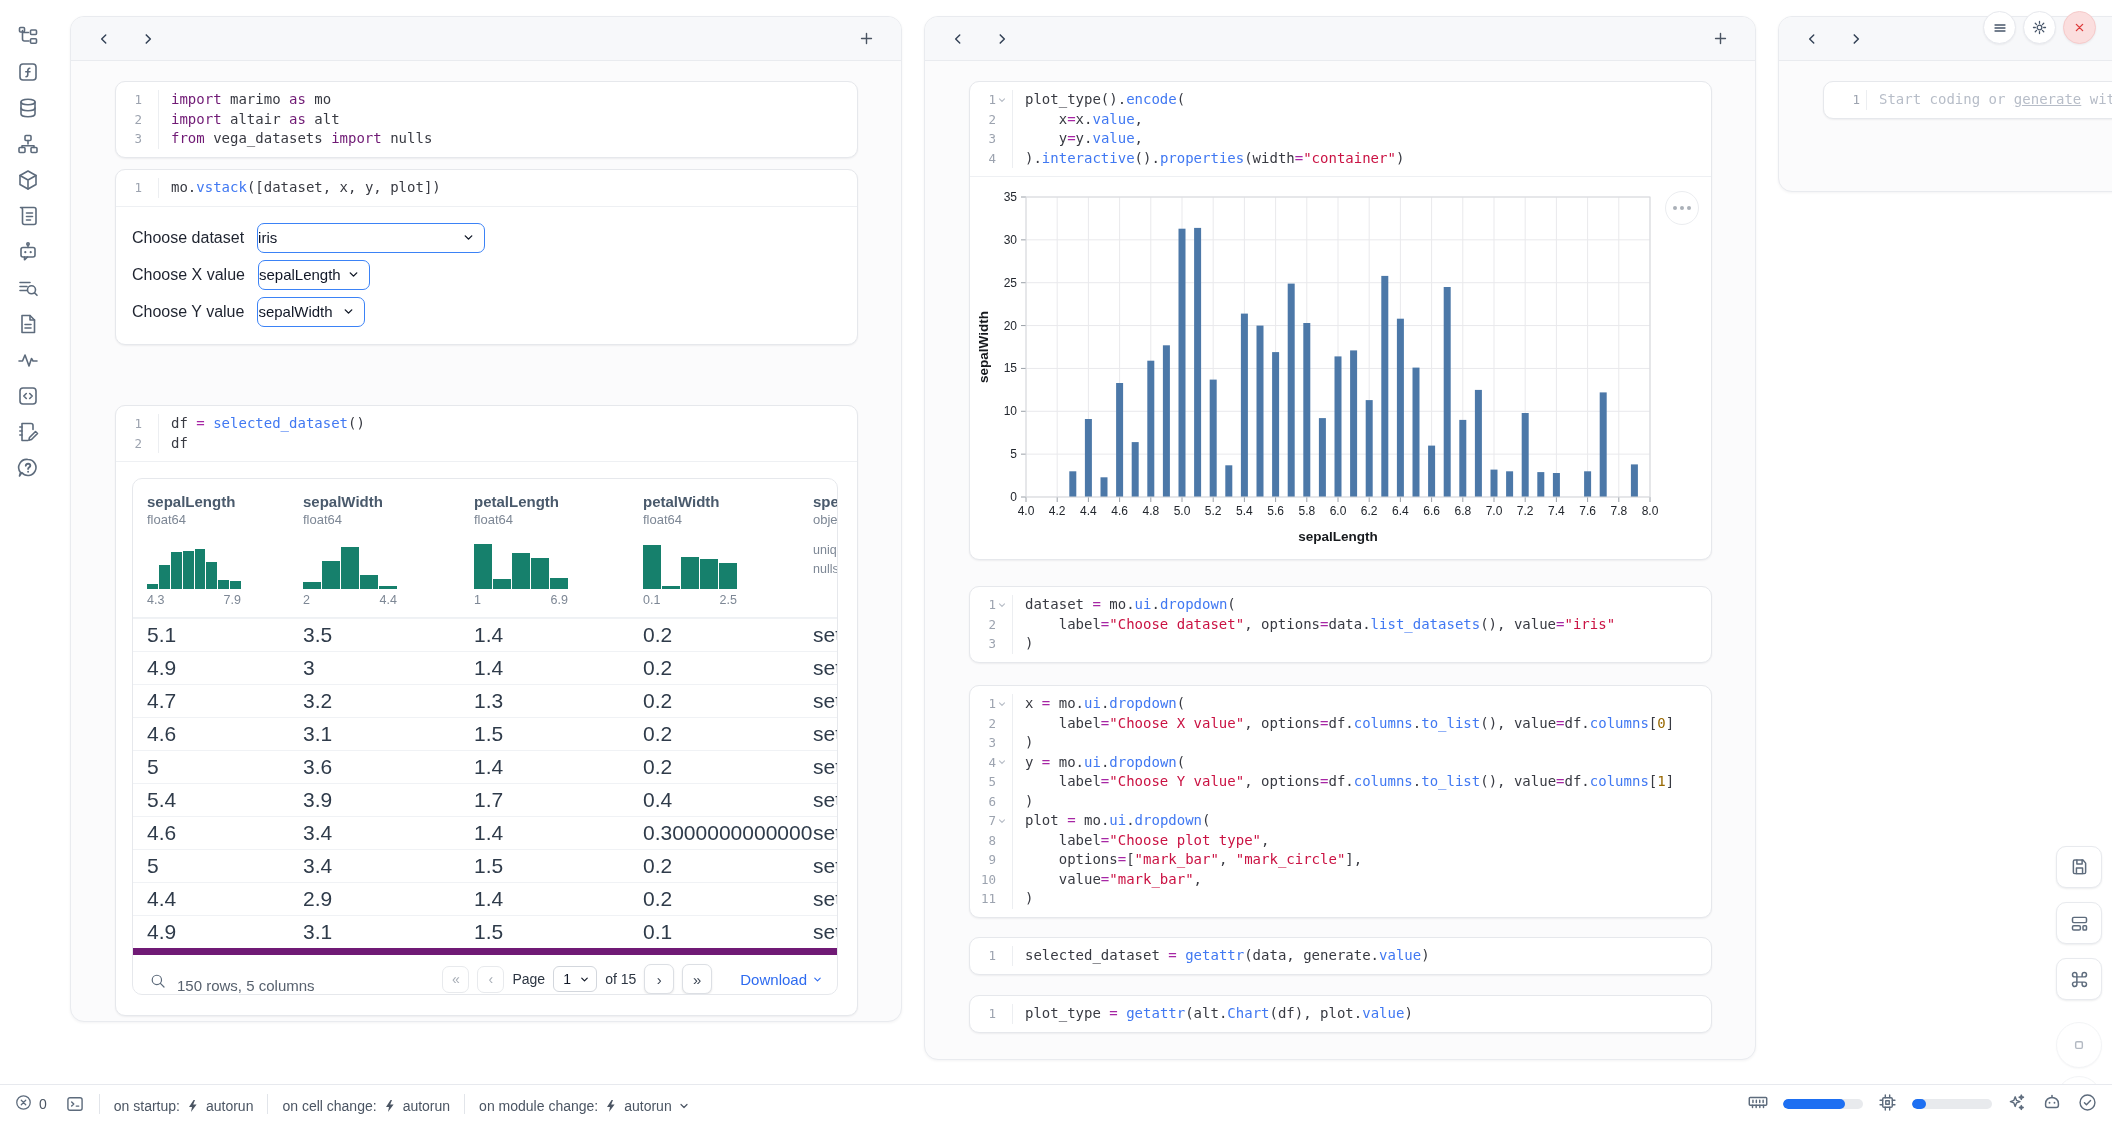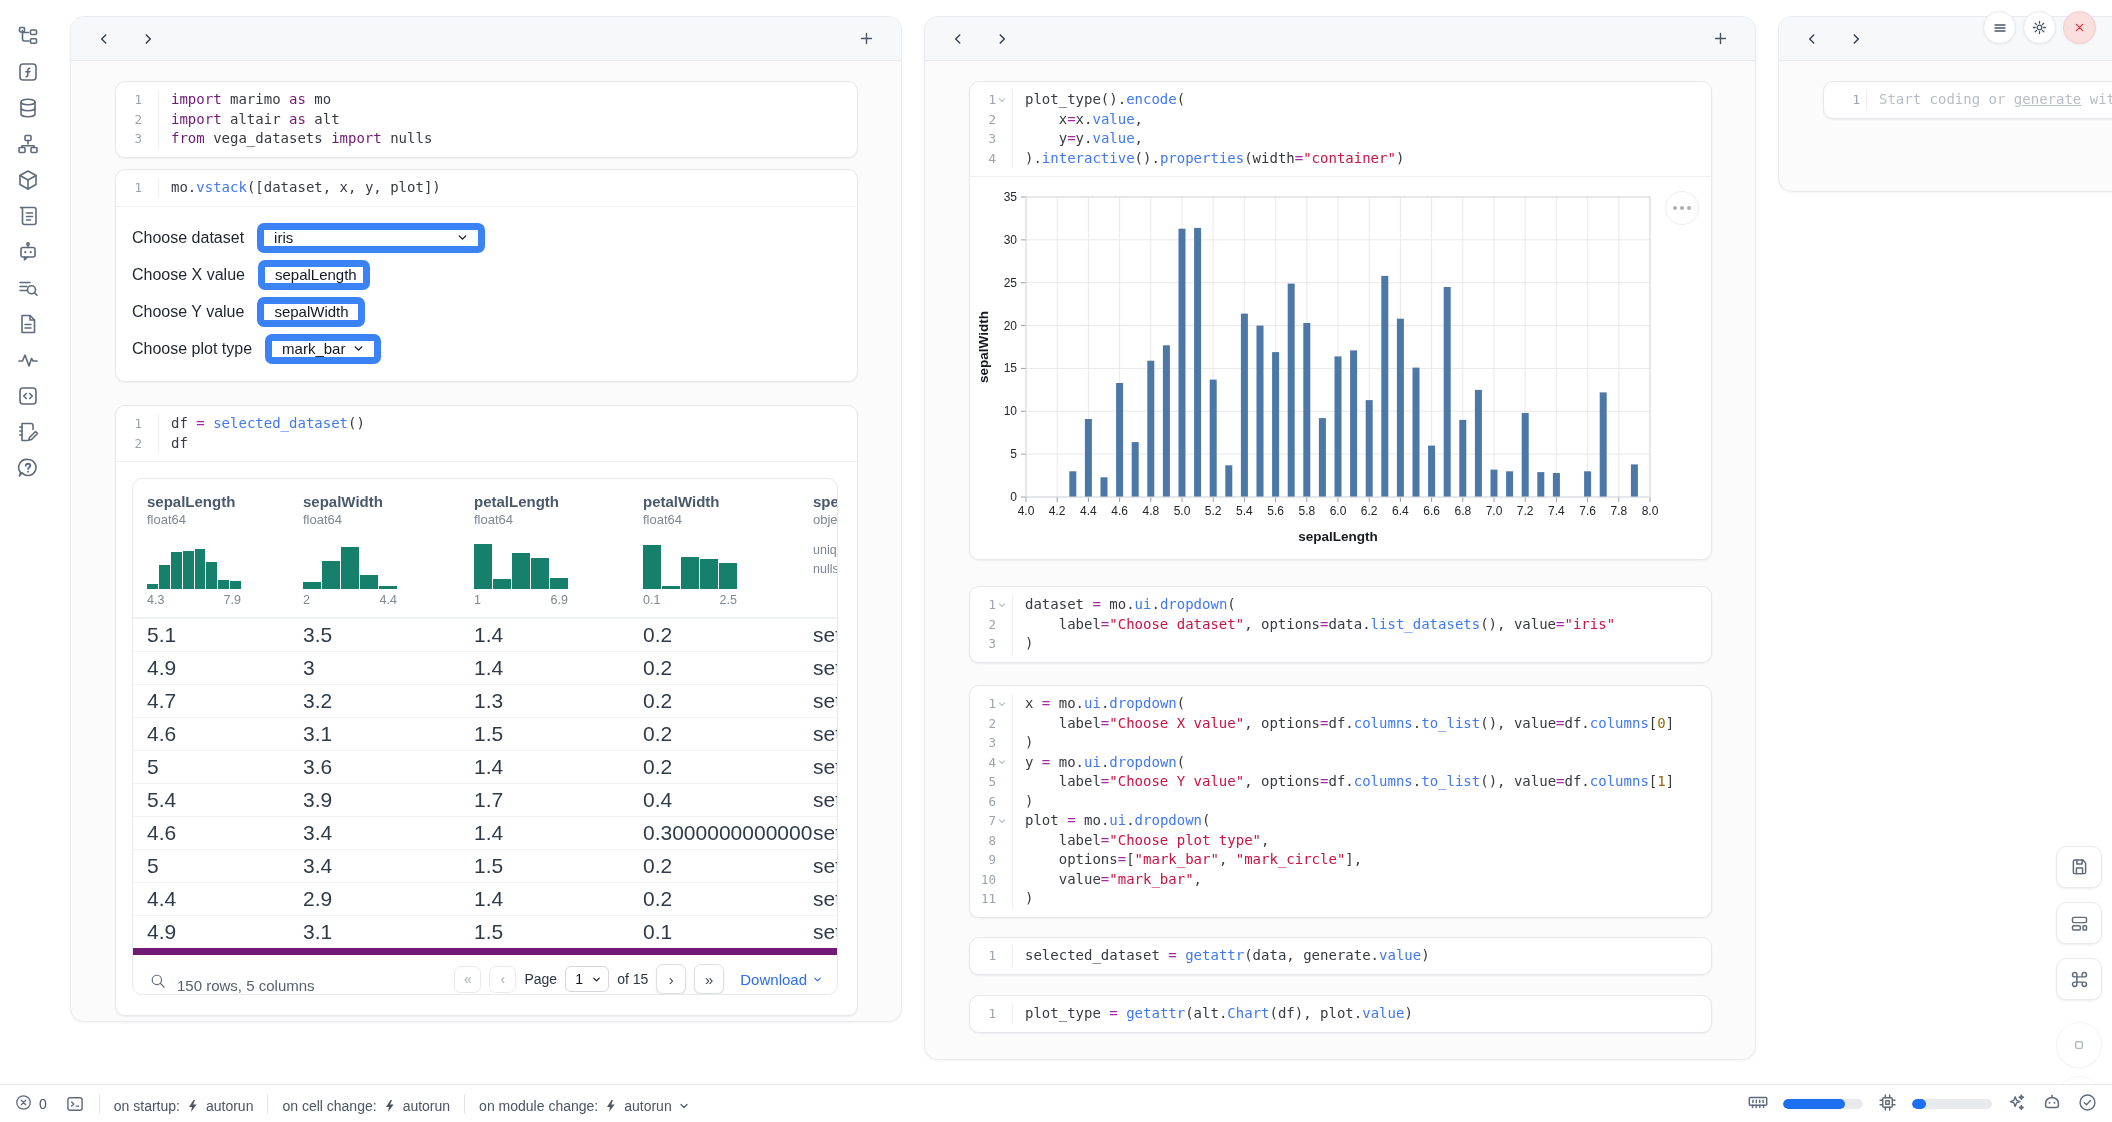--- a/index.html
+++ b/index.html
@@ -27,22 +27,22 @@
   .cl { display:flex; line-height:19.5px; }
   .ln { width:42px; flex:none; text-align:right; padding-right:6px; color:#9ca3af; font-size:12.5px;
         font-family:"DejaVu Sans Mono", monospace; display:flex; align-items:center; justify-content:flex-end; gap:2px; }
   .cc { border-left:1px solid #eceef1; padding-left:12px; white-space:pre; color:#383a42; flex:1 1 auto; overflow:hidden; }
   .tk-k{color:#701a75} .tk-f{color:#4078f2} .tk-s{color:#ca1243} .tk-o{color:#a626a4} .tk-n{color:#986801} .tk-d{color:#383a42}
   .output { border-top:1px solid #eef0f3; }
 
   
   #controls { padding:16px 20px 10px 16px; }
   .ctrl-row { display:flex; align-items:center; gap:13px; margin-bottom:7px; font-size:16px; color:#1f2430; height:30px; }
-  .sel { display:inline-flex; align-items:center; justify-content:space-between; border:7px solid #3b82f6;
-         border-radius:7px; height:30px; padding:0 9px 0 10px; font-size:15px; background:#fff; color:#111827; cursor:pointer; }
+  .sel { display:inline-flex; align-items:center; justify-content:space-between; border:1px solid #3b82f6;
+         border-radius:7px; height:30px; padding:0 9px 0 0; font-size:15px; background:#fff; color:#111827; cursor:pointer; }
 
   
   #df-table { margin:16px 17px 20px 16px; width:706px; background:#fff; border:1px solid #e6e8ec; border-radius:10px; overflow:hidden; }
   .tgrid { display:grid; grid-template-columns:156px 171px 169px 170px 1fr; padding-left:14px; }
   #thead { padding-top:14px; padding-bottom:10px; border-bottom:1px solid #eef1f4; }
   .th-name { font-size:15px; font-weight:700; color:#4a5a6c; }
   .th-type { font-size:13px; color:#7d8795; margin-top:2px; }
   .hist { width:94px; height:50px; margin-top:12px; display:flex; align-items:flex-end; gap:1px; }
   .hist div { background:#16806c; }
   .hist-range { width:94px; display:flex; justify-content:space-between; font-size:12.5px; color:#7d8795; margin-top:4px; }
@@ -52,21 +52,21 @@
   .trow > div { white-space:nowrap; overflow:hidden; }
   #tfoot { border-top:7px solid #701a75; height:46px; display:flex; align-items:flex-end; padding:0 14px 0 16px; }
   #tfoot .summary { font-size:15px; color:#57616e; margin-left:10px; }
   .pg { display:flex; align-items:center; gap:8px; margin-left:auto; }
   .pg-btn { width:27px; height:27px; border:1px solid #e8eaed; border-radius:7px; background:#fff; display:flex;
             align-items:center; justify-content:center; font-size:14px; color:#a7adb6; cursor:pointer; }
   .pg-btn.raised { width:30px; height:30px; color:#3c4654; border-color:#dcdfe4; box-shadow:0 1px 2px rgba(0,0,0,.10); font-size:15px; }
   .pg-label { font-size:14px; color:#2c3542; }
   .pg-select { height:26px; min-width:44px; border:1px solid #d3d7dd; border-radius:6px; background:#fff; display:inline-flex;
                align-items:center; justify-content:space-between; padding:0 6px 0 9px; font-size:14px; color:#111827; cursor:pointer; }
-  .download { display:inline-flex; align-items:center; gap:5px; font-size:15px; color:#2e6bf0; cursor:pointer; margin-left:8px; }
+  .download { display:inline-flex; align-items:center; gap:5px; font-size:15px; color:#2e6bf0; cursor:pointer; margin-left:20px; }
 
   
   #chart-out { position:relative; height:383px; }
   #chart-menu { position:absolute; right:12px; top:14px; width:34px; height:34px; border-radius:50%; border:1px solid #ebedf0;
                 background:#fff; display:flex; align-items:center; justify-content:center; gap:3px; cursor:pointer; }
   #chart-menu i { width:4px; height:4px; border-radius:50%; background:#aab0b8; }
 
   
   #col3 .code { color:#b7bdc8; }
   .ph { color:#b7bdc8; }
@@ -248,29 +248,20 @@
                 <span>sepalLength</span>
                 <svg width="13" height="13" viewBox="0 0 24 24" stroke="#111827" fill="none" stroke-width="2.6" stroke-linecap="round" stroke-linejoin="round">
                   <path d="M6 9l6 6 6-6"></path>
                 </svg>
               </span>
             </div>
             <div class="ctrl-row">
               <span>Choose Y value</span>
               <span class="sel" style="width: 108px;">
                 <span>sepalWidth</span>
-                <svg width="13" height="13" viewBox="0 0 24 24" stroke="#111827" fill="none" stroke-width="2.6" stroke-linecap="round" stroke-linejoin="round">
-                  <path d="M6 9l6 6 6-6"></path>
-                </svg>
-              </span>
-            </div>
-            <div class="ctrl-row">
-              <span>Choose plot type</span>
-              <span class="sel" style="width: 116px;">
-                <span>mark_bar</span>
                 <svg width="13" height="13" viewBox="0 0 24 24" stroke="#111827" fill="none" stroke-width="2.6" stroke-linecap="round" stroke-linejoin="round">
                   <path d="M6 9l6 6 6-6"></path>
                 </svg>
               </span>
             </div>
           </div>
       </div>
     </div>
 
     <div class="cell" style="top:388px;">

